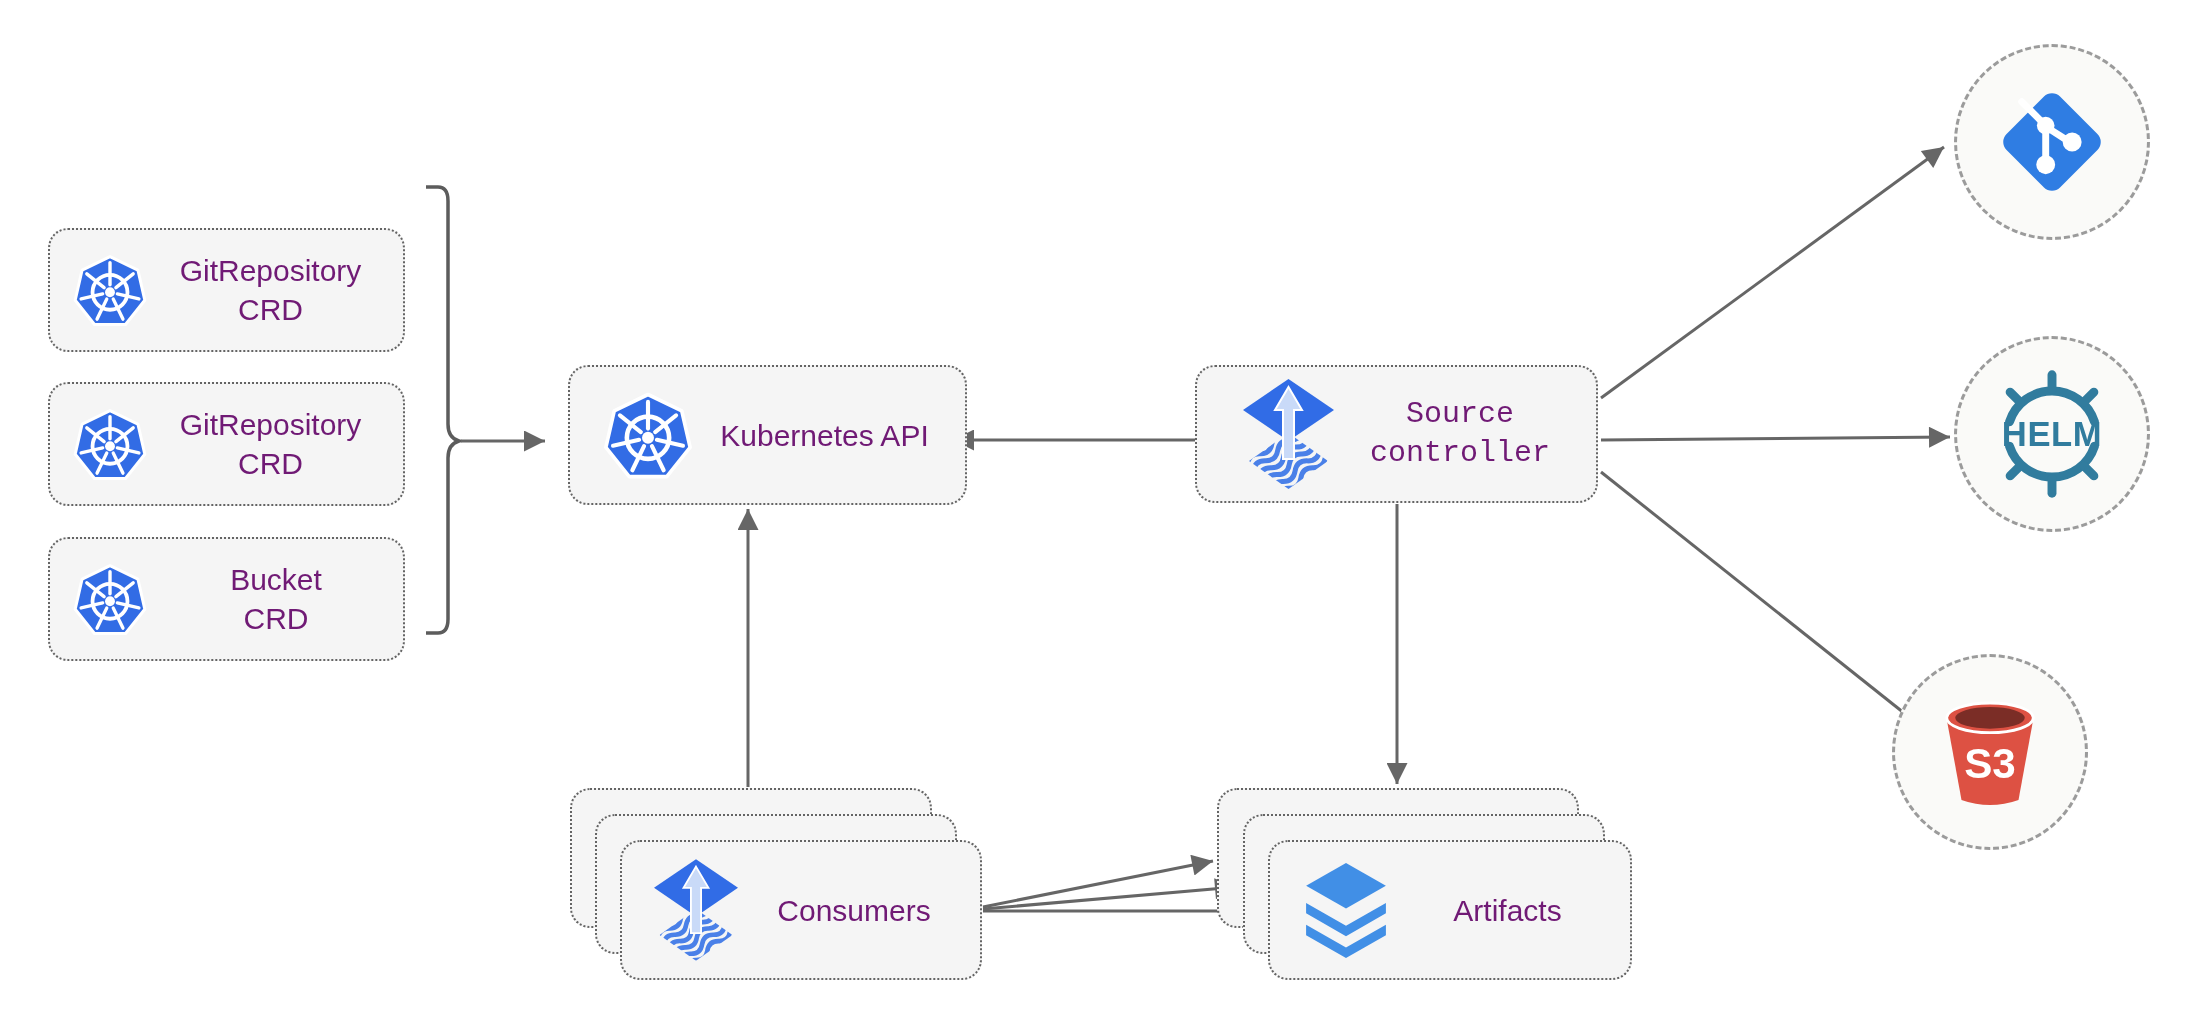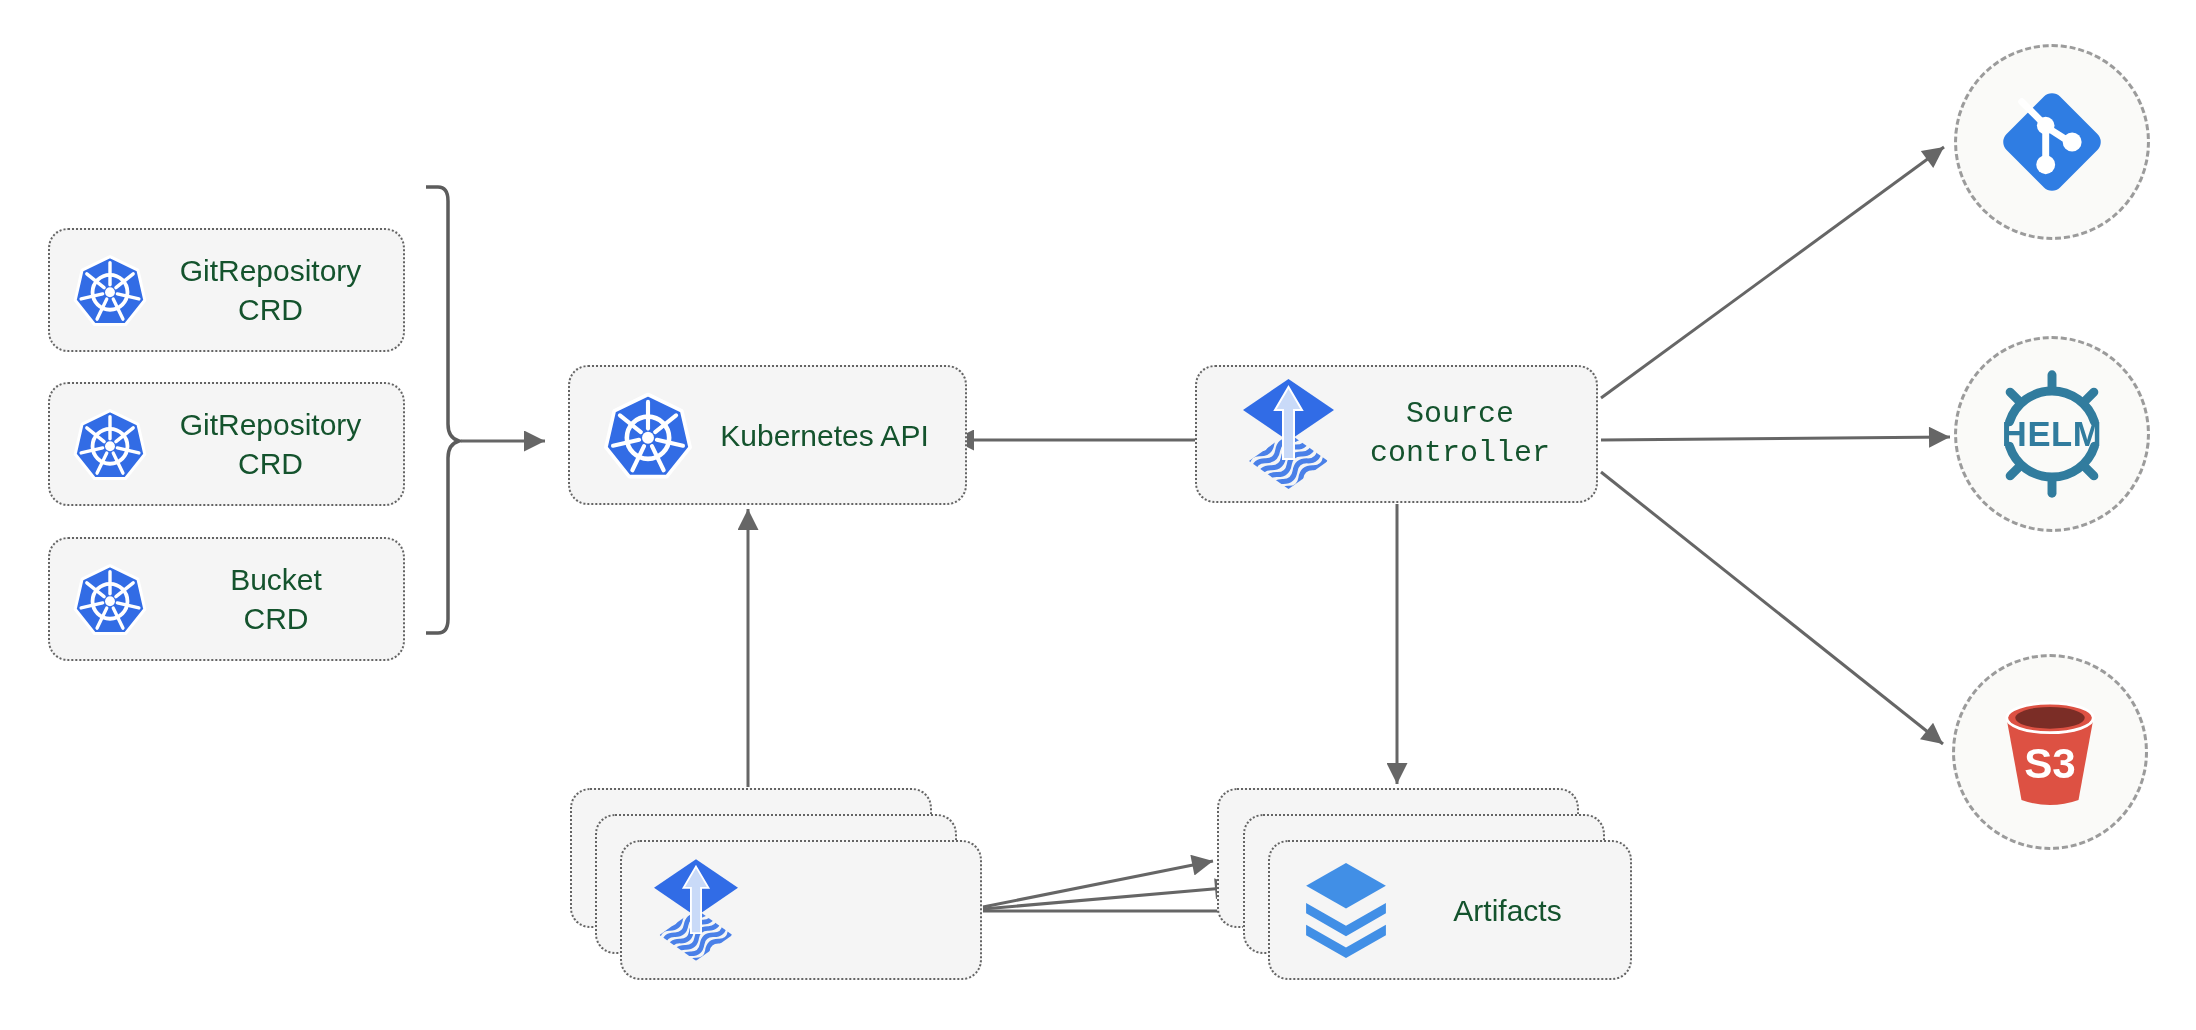--- a/index.html
+++ b/index.html
@@ -7,21 +7,21 @@
     width:2196px;height:1030px;position:relative;overflow:hidden;
     font-family:"Liberation Sans", sans-serif;color:#000;
   }
   .arrow-layer{position:absolute;left:0;top:0;width:2196px;height:1030px;z-index:1;}
   .node{
     position:absolute;box-sizing:border-box;z-index:2;
     background:#f5f5f5;border:2.5px dotted #646464;border-radius:20px;
     display:flex;align-items:center;
   }
   .node .label{
-    flex:1;text-align:center;font-size:30px;line-height:39px;color:#14532d;
+    flex:1;text-align:center;font-size:30px;line-height:39px;color:#701a75;
     padding-right:10px;
   }
   .stack-shadow{z-index:2;}
   .stack-front{z-index:3;}
   .ext-circle{
     position:absolute;box-sizing:border-box;z-index:2;
     width:196px;height:196px;border-radius:50%;
     background:#fafaf8;border:3px dashed #9b9b9b;
     display:flex;align-items:center;justify-content:center;
   }
@@ -169,20 +169,21 @@
           <path d="M-20,67 q8,-7 16,0 t16,0 t16,0 t16,0 t16,0 t16,0 t16,0"></path>
           <path d="M-20,76 q8,-7 16,0 t16,0 t16,0 t16,0 t16,0 t16,0 t16,0"></path>
           <path d="M-20,85 q8,-7 16,0 t16,0 t16,0 t16,0 t16,0 t16,0 t16,0"></path>
           <path d="M-20,94 q8,-7 16,0 t16,0 t16,0 t16,0 t16,0 t16,0 t16,0"></path>
           <path d="M-20,103 q8,-7 16,0 t16,0 t16,0 t16,0 t16,0 t16,0 t16,0"></path>
         </g>
       </g>
       <path d="M45.5,8 L59,31 L51,31 L51,80 L40,80 L40,31 L32,31 Z" fill="#C9DAF8" stroke="#ffffff" stroke-width="2"></path>
     </svg>
   </span>
+  <span class="label">Consumers</span>
 </div>
 
 <div class="node stack-shadow" style="left:1217px;top:788px;width:362px;height:140px;"></div>
 <div class="node stack-shadow" style="left:1243px;top:814px;width:362px;height:140px;"></div>
 <div class="node stack-front" style="left:1268px;top:840px;width:364px;height:140px;padding-left:27px;">
   <span class="icon-wrap">
     <svg width="98" height="95" viewBox="0 0 100 100">
       <g fill="#418FE6">
         <polygon points="50,0 92,24 50,48 8,24"></polygon>
         <path d="M8,42 L50,66 L92,42 L92,53 L50,77 L8,53 Z"></path>
@@ -220,21 +221,21 @@
         <line x1="88.3" y1="31.7" x2="97.5" y2="22.5"></line>
         <line x1="60" y1="100" x2="60" y2="113"></line>
         <line x1="31.7" y1="88.3" x2="22.5" y2="97.5"></line>
         <line x1="88.3" y1="88.3" x2="97.5" y2="97.5"></line>
       </g>
       <text x="60" y="71" text-anchor="middle" font-family="Liberation Sans, sans-serif" font-size="31" font-weight="bold" letter-spacing="0.5" fill="#317C9E">HELM</text>
     </svg>
   </span>
 </div>
 
-<div class="ext-circle" style="left:1952px;top:654px;">
+<div class="ext-circle" style="left:1892px;top:654px;">
   <span class="icon-wrap">
     <svg width="114" height="126" viewBox="0 0 100 110">
       <path d="M12,26 L25,97 Q50,106 75,97 L88,26 Z" fill="#DD5143"></path>
       <ellipse cx="50" cy="25" rx="38" ry="13" fill="#DD5143" stroke="#ffffff" stroke-width="2.5"></ellipse>
       <ellipse cx="50" cy="25" rx="30.5" ry="9.5" fill="#7B2D26"></ellipse>
       <text x="50" y="78" text-anchor="middle" font-family="Liberation Sans, sans-serif" font-size="37" font-weight="bold" fill="#ffffff">S3</text>
     </svg>
   </span>
 </div>
 

